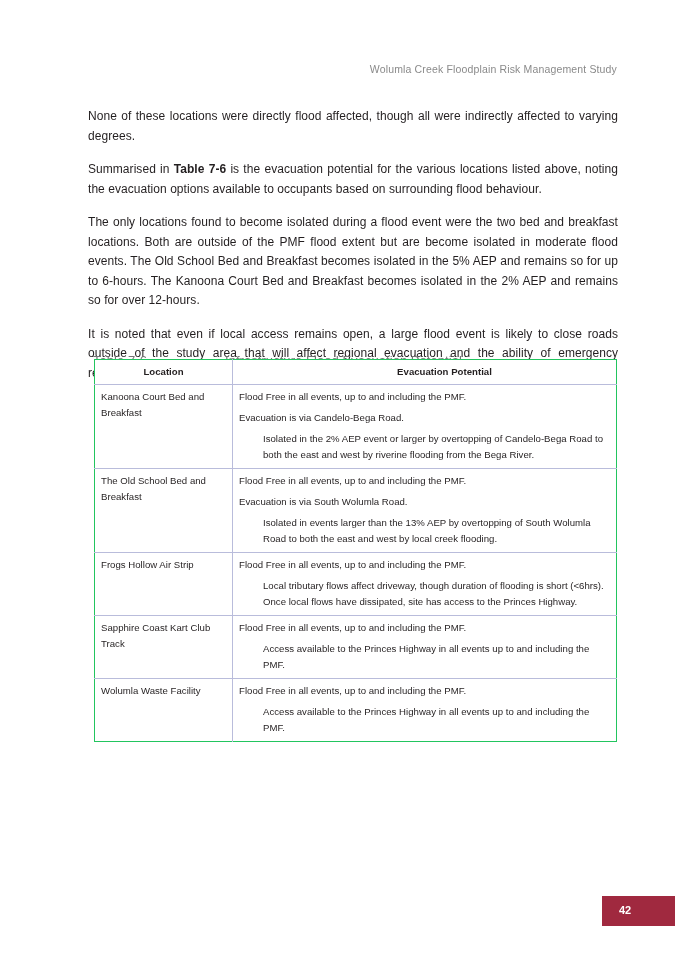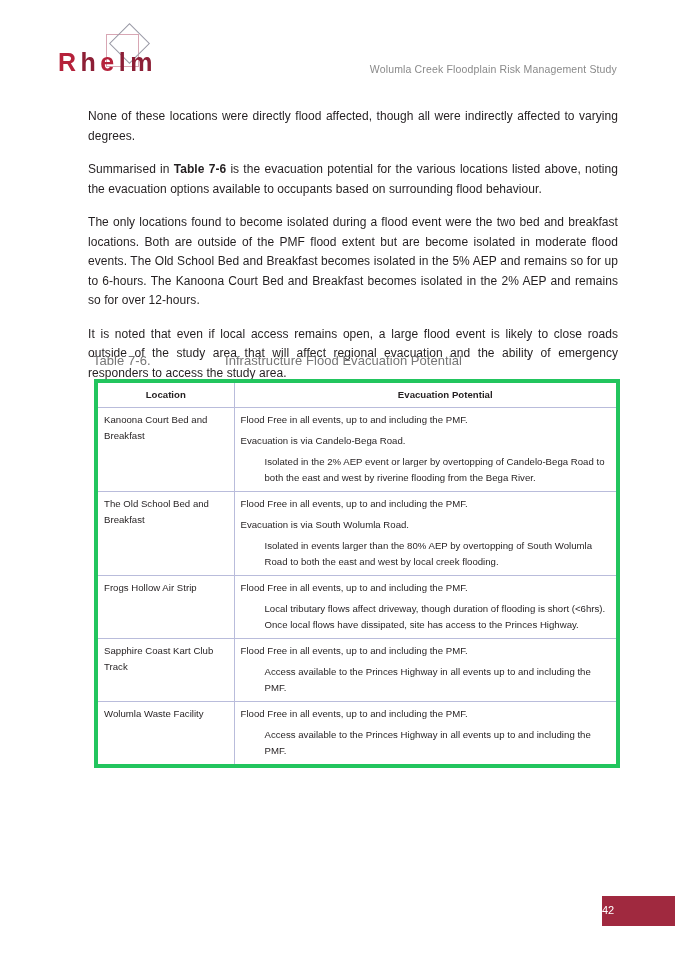--- a/index.html
+++ b/index.html
@@ -112,25 +112,25 @@
     width: 132px;
   }
   .table-caption .caption-text {
     display: inline-block;
   }
 
   
   .data-table {
     position: absolute;
     left: 94px;
-    top: 379px;
+    top: 359px;
     width: 522px;
     border-collapse: collapse;
     table-layout: fixed;
-    border: 4px solid #22c55e;
+    border: 1px solid #22c55e;
   }
   .data-table col.c-loc { width: 138px; }
   .data-table col.c-evac { width: 384px; }
 
   .data-table th,
   .data-table td {
     vertical-align: top;
     padding: 4px 6px 5px 6px;
     font-size: 9.6px;
     line-height: 16px;
@@ -163,35 +163,31 @@
     width: 88px;
     height: 30px;
     background: #a0293f;
     color: #ffffff;
   }
   .page-number-box .pn {
     position: absolute;
     left: 0;
     top: 8px;
     width: 46px;
-    text-align: left;
+    text-align: center;
     font-size: 11px;
     color: #ffffff;
+    font-weight: bold;
   }
 </style>
 </head>
 <body>
 
 <div class="page-header">
 
-  <div class="logo">
-    <div class="logo-square"></div>
-    <div class="logo-diamond"></div>
-    <div class="logo-wordmark"><span class="l-r">R</span><span class="l-h">h</span><span class="l-e">e</span><span class="l-l">l</span><span class="l-m">m</span></div>
-  </div>
 
   <div class="header-title">Wolumla Creek Floodplain Risk Management Study</div>
 </div>
 
 <div class="content">
 
   <p class="body-par">None of these locations were directly flood affected, though all were indirectly affected to varying degrees.</p>
 
   <p class="body-par"><span>Summarised in </span><span class="bold">Table 7-6</span><span> is the evacuation potential for the various locations listed above, noting the evacuation options available to occupants based on surrounding flood behaviour.</span></p>
 
@@ -224,21 +220,21 @@
         <p class="cell-par">Evacuation is via Candelo-Bega Road.</p>
         <p class="cell-par">Isolated in the 2% AEP event or larger by overtopping of Candelo-Bega Road to both the east and west by riverine flooding from the Bega River.</p>
       </td>
     </tr>
 
     <tr>
       <td class="col-loc">The Old School Bed and Breakfast</td>
       <td class="col-evac">
         <p class="cell-par">Flood Free in all events, up to and including the PMF.</p>
         <p class="cell-par">Evacuation is via South Wolumla Road.</p>
-        <p class="cell-par">Isolated in events larger than the 80% AEP by overtopping of South Wolumla Road to both the east and west by local creek flooding.</p>
+        <p class="cell-par">Isolated in events larger than the 13% AEP by overtopping of South Wolumla Road to both the east and west by local creek flooding.</p>
       </td>
     </tr>
 
     <tr>
       <td class="col-loc">Frogs Hollow Air Strip</td>
       <td class="col-evac">
         <p class="cell-par">Flood Free in all events, up to and including the PMF.</p>
         <p class="cell-par">Local tributary flows affect driveway, though duration of flooding is short (&lt;6hrs). Once local flows have dissipated, site has access to the Princes Highway.</p>
       </td>
     </tr>

